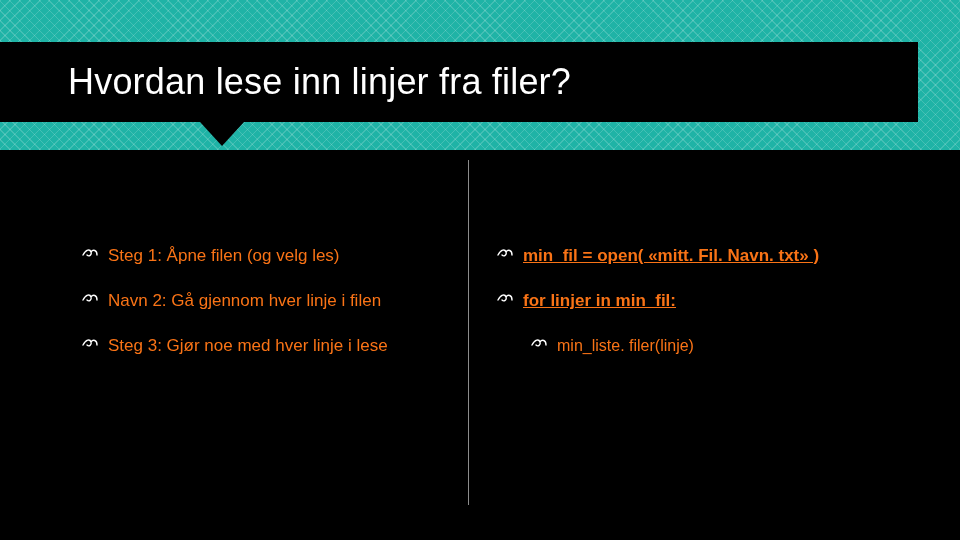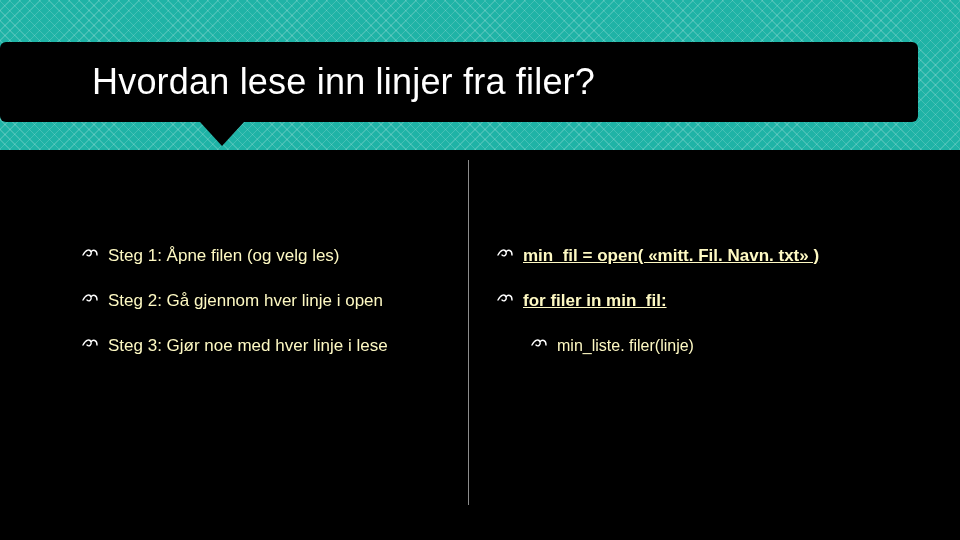--- a/index.html
+++ b/index.html
@@ -37,22 +37,21 @@
   }
   .title-bar {
     position: absolute;
     top: 42px;
     left: 0;
     right: 42px;
     height: 80px;
     background: #000;
     display: flex;
     align-items: center;
-    padding-left: 92px;
-    border-radius: 6px;
+    padding-left: 68px;
   }
   .title-text {
     font-size: 36px;
     font-weight: 400;
     color: #fff;
     letter-spacing: 0.2px;
   }
   .notch {
     position: absolute;
     top: 122px;
@@ -87,21 +86,21 @@
     margin-left: 34px;
     font-size: 16px;
   }
   .bullet {
     flex: 0 0 auto;
     margin-right: 10px;
     margin-top: 1px;
   }
   .bullet svg { display: block; }
   .txt {
-    color: #fef9c3;
+    color: #f97316;
   }
   .bold { font-weight: 700; text-decoration: underline; }
 </style>
 </head>
 <body>
 
 <div class="slide">
 
   <div class="header"></div>
 
@@ -120,21 +119,21 @@
           </svg>
       </span>
       <span class="txt">Steg 1: Åpne filen (og velg les)</span>
     </div>
     <div class="item">
       <span class="bullet">
         <svg width="16" height="14" viewBox="0 0 16 14">
             <path d="M1 9 C4 3 8 3 9 6 C10 9 7 11 5 9 M9 6 C11 3 15 4 15 9" stroke="#ffffff" stroke-width="1.4" fill="none" stroke-linecap="round"></path>
           </svg>
       </span>
-      <span class="txt">Steg 2: Gå gjennom hver linje i open</span>
+      <span class="txt">Navn 2: Gå gjennom hver linje i filen</span>
     </div>
     <div class="item">
       <span class="bullet">
         <svg width="16" height="14" viewBox="0 0 16 14">
             <path d="M1 9 C4 3 8 3 9 6 C10 9 7 11 5 9 M9 6 C11 3 15 4 15 9" stroke="#ffffff" stroke-width="1.4" fill="none" stroke-linecap="round"></path>
           </svg>
       </span>
       <span class="txt">Steg 3: Gjør noe med hver linje i lese</span>
     </div>
   </div>
@@ -147,21 +146,21 @@
           </svg>
       </span>
       <span class="txt bold">min_fil = open( «mitt. Fil. Navn. txt» )</span>
     </div>
     <div class="item">
       <span class="bullet">
         <svg width="16" height="14" viewBox="0 0 16 14">
             <path d="M1 9 C4 3 8 3 9 6 C10 9 7 11 5 9 M9 6 C11 3 15 4 15 9" stroke="#ffffff" stroke-width="1.4" fill="none" stroke-linecap="round"></path>
           </svg>
       </span>
-      <span class="txt bold">for filer in min_fil:</span>
+      <span class="txt bold">for linjer in min_fil:</span>
     </div>
     <div class="item sub">
       <span class="bullet">
         <svg width="16" height="14" viewBox="0 0 16 14">
             <path d="M1 9 C4 3 8 3 9 6 C10 9 7 11 5 9 M9 6 C11 3 15 4 15 9" stroke="#ffffff" stroke-width="1.4" fill="none" stroke-linecap="round"></path>
           </svg>
       </span>
       <span class="txt">min_liste. filer(linje)</span>
     </div>
   </div>

